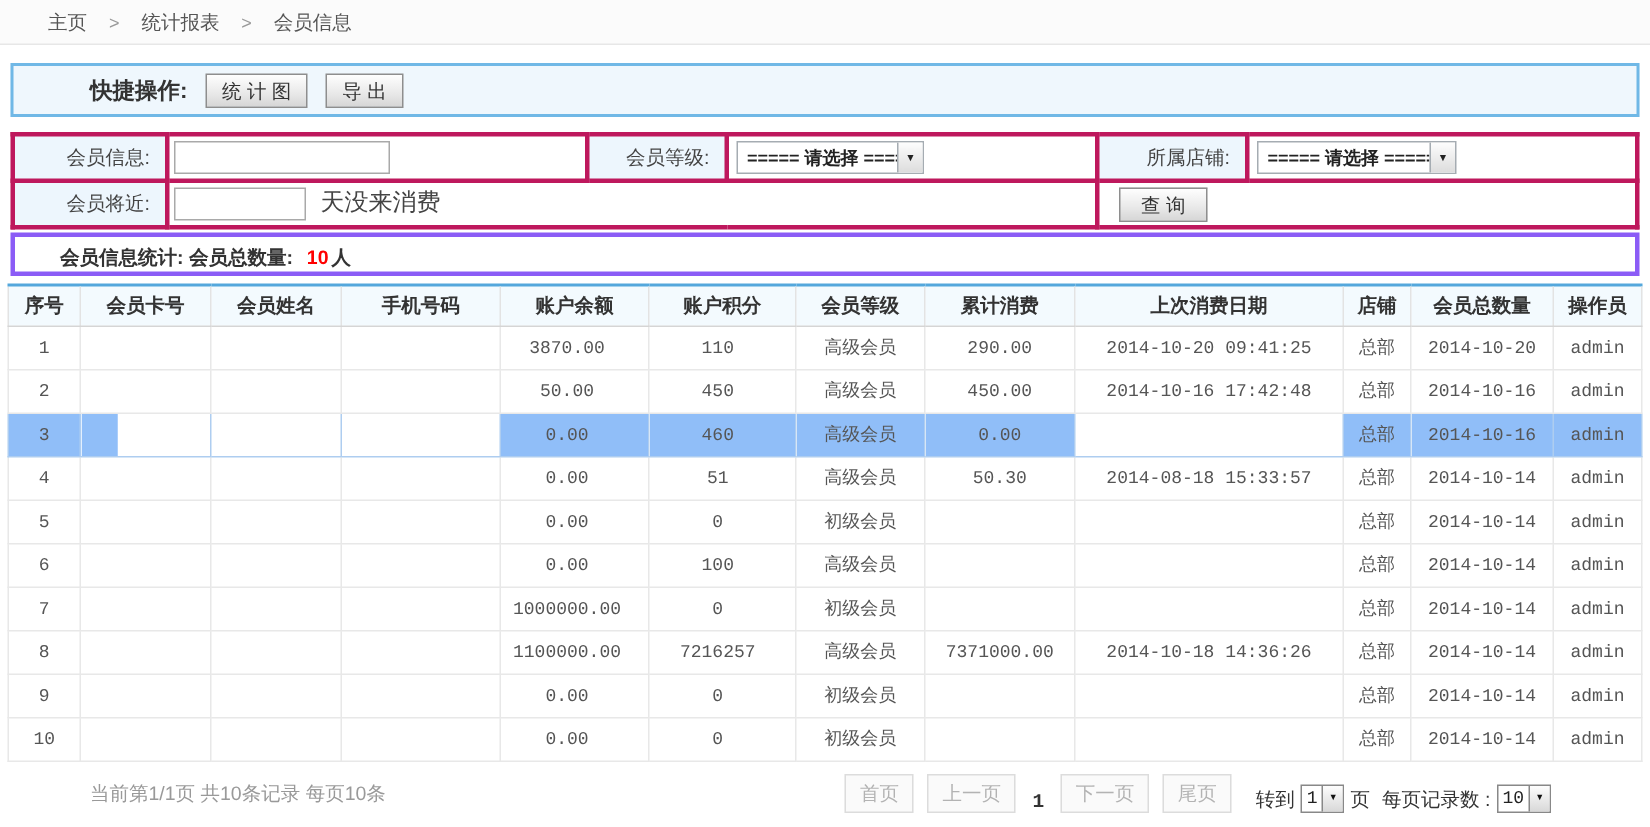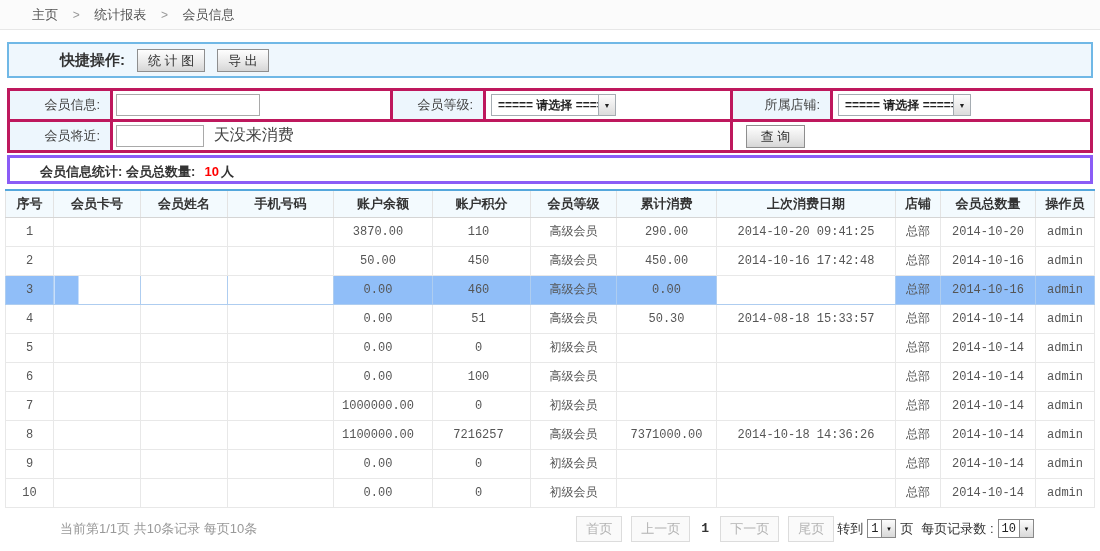--- a/index.html
+++ b/index.html
@@ -58,27 +58,27 @@
   .c4{width:99px;} .c5{width:98px;} .c6{width:86px;} .c7{width:100px;}
   .c8{width:179px;} .c9{width:45px;} .c10{width:95px;}
   tr.selected td { background:#90bef8; border-color:#aecdf0; }
   tr.selected td.redacted { background:#fff; }
   tr.selected td.partial { background:linear-gradient(to right,#90bef8 0,#90bef8 24px,#fff 24px); }
 
   
   .pager { margin-top:7px; padding:0 62px 0 60px; display:flex;
     justify-content:space-between; align-items:center; height:28px; }
   .pager .summary { font-size:13px; color:#999; }
-  .pager .controls { display:flex; align-items:center; font-size:13px; color:#333; }
+  .pager .controls { display:flex; align-items:flex-end; font-size:13px; color:#333; }
   .pgbtn { display:inline-block; padding:3px 9px; border:1px solid #dcdcdc;
     background:#fafafa; color:#b3b3b3; font-size:13px; margin-left:9px; cursor:pointer; }
   .curpage { font-weight:bold; color:#333; margin-left:11px;
     font-family:"Liberation Mono","DejaVu Sans Mono",monospace; }
   .curpage + .pgbtn { margin-left:11px; }
-  .goto-label { margin-left:3px; }
+  .goto-label { margin-left:16px; }
   .mini-select { display:inline-flex; align-items:center; height:19px; margin:0 4px;
     border:1px solid #888; background:#fff; cursor:pointer; }
   .mini-select .ms-text { font-size:12px; color:#222; padding:0 3px; min-width:10px;
     text-align:center; font-family:"Liberation Mono","DejaVu Sans Mono",monospace; }
   .mini-select .ms-arrow { width:14px; height:17px; border-left:1px solid #888;
     background:linear-gradient(#fdfdfd,#d8d8d8); font-size:6px; color:#111;
     display:flex; align-items:center; justify-content:center; }
 </style>
 </head>
 <body>

